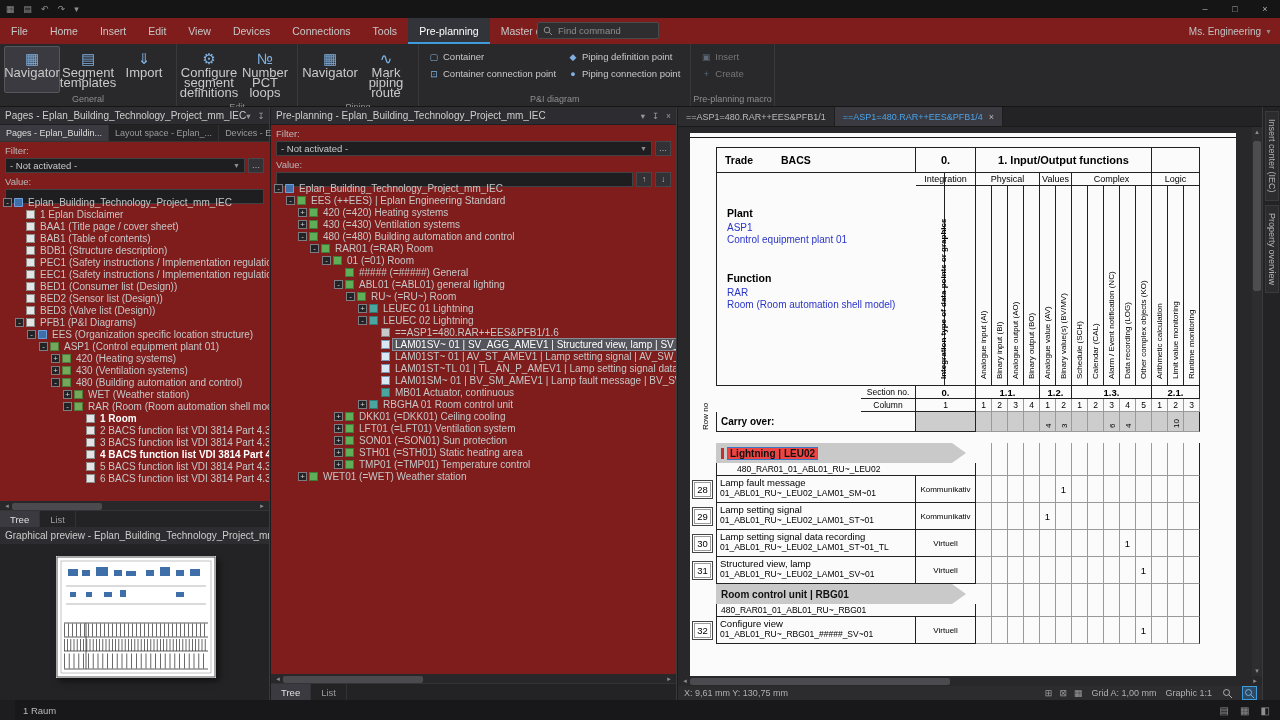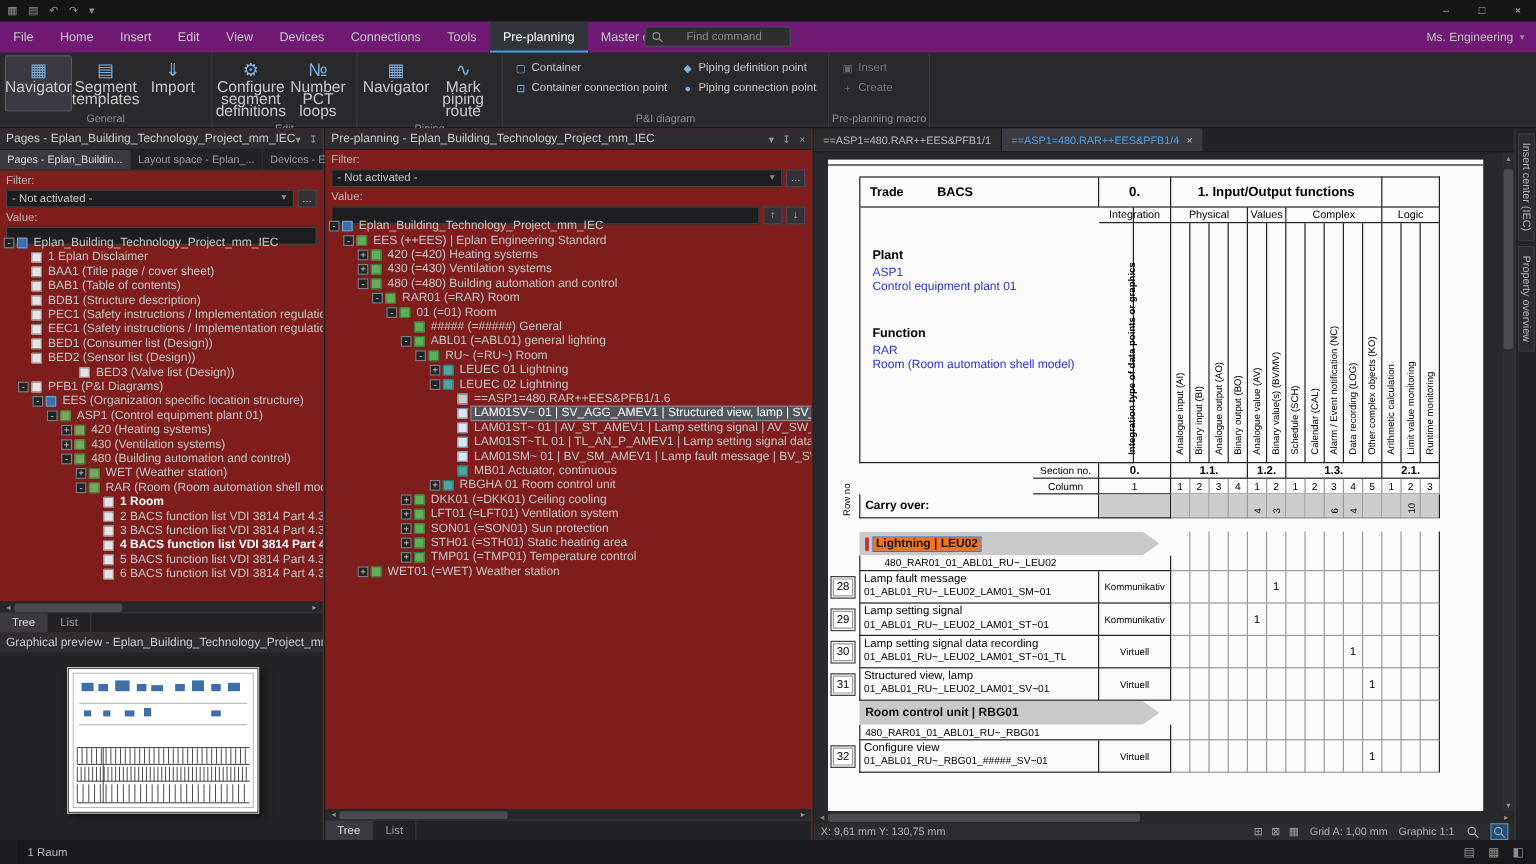--- a/index.html
+++ b/index.html
@@ -7,25 +7,25 @@
   #app{position:relative;width:1280px;height:720px;background:#1d1d1f;}
 
   
   #titlebar{position:absolute;left:0;top:0;width:1280px;height:18px;background:#151516;display:flex;align-items:center;color:#9a9a9a;font-size:9px;}
   .qa{margin-left:6px;display:flex;gap:9px;}
   .qa span{color:#8f8f8f;}
   .winbtns{margin-left:auto;display:flex;}
   .winbtn{width:30px;text-align:center;font-size:9px;color:#b0b0b0;line-height:18px;}
 
   
-  #rtabsbar{position:absolute;top:18px;left:0;width:1280px;height:26px;background:#701a75;border-bottom:1px solid #19191a;}
+  #rtabsbar{position:absolute;top:18px;left:0;width:1280px;height:26px;background:#7f1d1d;border-bottom:1px solid #19191a;}
   #rtabs{display:flex;height:100%;}
   .rtab{padding:0 11px;display:flex;align-items:center;font-size:10.5px;color:#c6c6c6;}
   .rtab.active{background:#33333a;color:#ffffff;box-shadow:inset 0 -2px 0 #3f9bdc;}
-  #searchbox{position:absolute;left:537px;top:4px;width:122px;height:17px;background:#2e2e30;border:1px solid #4a4a4d;border-radius:2px;display:flex;align-items:center;gap:19px;padding:0 5px;color:#8d8d8d;font-size:9.5px;box-sizing:border-box;}
+  #searchbox{position:absolute;left:537px;top:4px;width:122px;height:17px;background:#2e2e30;border:1px solid #4a4a4d;border-radius:2px;display:flex;align-items:center;gap:5px;padding:0 5px;color:#8d8d8d;font-size:9.5px;box-sizing:border-box;}
   #usermenu{position:absolute;right:8px;top:0;height:26px;display:flex;align-items:center;gap:4px;color:#c0c0c0;font-size:10px;}
   #usermenu .chev{font-size:7px;color:#8d8d8d;}
 
   
   #ribbon{position:absolute;top:44px;left:0;width:1280px;height:63px;background:#29292c;display:flex;border-bottom:1px solid #161617;box-sizing:border-box;}
   .rgroup{display:flex;flex-direction:column;border-right:1px solid #39393c;padding:0 2px;}
   .ritems{flex:1;display:flex;align-items:stretch;padding:2px 2px 0;}
   .rbig{width:56px;display:flex;flex-direction:column;align-items:center;padding:2px 1px;border:1px solid transparent;border-radius:2px;box-sizing:border-box;}
   .rbig.active{background:#3a3a40;border-color:#55555c;}
   .bicon{font-size:15px;line-height:19px;color:#7fb0e0;}
@@ -114,21 +114,21 @@
   .s75{font-size:7.5px;}.s8{font-size:8px;}.s85{font-size:8.5px;}.s9{font-size:9px;}.s95{font-size:9.5px;}.s105{font-size:10.5px;}.s11{font-size:11px;}
   .vt{position:absolute;left:4px;top:calc(100% - 6px);transform-origin:0 0;transform:rotate(-90deg);white-space:nowrap;font-size:8px;line-height:8px;color:#000;}
   .plant{padding:34px 8px 0 10px;}
   .plant .pl{font-weight:bold;font-size:10.5px;margin-bottom:3px;color:#000;}
   .plant .pv{color:#2a35c8;font-size:10px;line-height:12px;}
   .plant .fn{margin-top:26px;}
   .basl{padding:2px 3px;font-size:9px;font-weight:bold;line-height:10.5px;}
   .carry{display:flex;align-items:center;padding-left:4px;font-weight:bold;font-size:10px;}
   .arrow{position:absolute;background:#c9c9c9;display:flex;align-items:center;padding-left:5px;font-size:10px;font-weight:bold;color:#111;clip-path:polygon(0 0,calc(100% - 14px) 0,100% 50%,calc(100% - 14px) 100%,0 100%);box-sizing:border-box;}
   .redtick{width:3px;height:11px;background:#c03030;margin-right:4px;flex:none;}
-  .sellab{outline:1px solid #3b77c8;background:#f97316;padding:0 2px;}
+  .sellab{outline:1px solid #3b77c8;background:#ef4444;padding:0 2px;}
   .nobox{position:absolute;box-sizing:border-box;border:1px solid #444;background:#fff;box-shadow:inset 0 0 0 1px #fff,inset 0 0 0 2px #9a9a9a;display:flex;align-items:center;justify-content:center;font-size:9.5px;color:#000;}
   .rdesc{padding:1px 3px;}
   .rdesc .l1{font-size:9.5px;line-height:11px;}
   .rdesc .l2{font-size:8.5px;line-height:10px;}
 
   
   #right-strip{position:absolute;left:1262px;top:107px;width:18px;height:593px;background:#232325;border-left:1px solid #3a3a3d;box-sizing:border-box;}
   .vtab{writing-mode:vertical-rl;font-size:9px;color:#b5b5b5;background:#2c2c2f;border:1px solid #3a3a3d;padding:7px 1px;margin:4px 2px 0;}
   #bottom-bar{position:absolute;left:0;top:700px;width:1280px;height:20px;background:#18181a;display:flex;align-items:center;padding:0 8px;font-size:9.5px;color:#b9b9b9;box-sizing:border-box;margin-left:15px;}
   .bbicons{margin-left:auto;display:flex;gap:11px;font-size:10px;color:#8f8f8f;align-items:center;}
@@ -332,21 +332,21 @@
         <div class="titem" style="padding-left: 15px;">
           <span class="exp"></span>
           <span class="ticon ic-page"></span>
           <span class="tlabel">BED1 (Consumer list (Design))</span>
         </div>
         <div class="titem" style="padding-left: 15px;">
           <span class="exp"></span>
           <span class="ticon ic-page"></span>
           <span class="tlabel">BED2 (Sensor list (Design))</span>
         </div>
-        <div class="titem" style="padding-left: 15px; margin-left: 40px;">
+        <div class="titem" style="padding-left: 15px;">
           <span class="exp"></span>
           <span class="ticon ic-page"></span>
           <span class="tlabel">BED3 (Valve list (Design))</span>
         </div>
         <div class="titem" style="padding-left: 15px;">
           <span class="exp box">-</span>
           <span class="ticon ic-page"></span>
           <span class="tlabel">PFB1 (P&amp;I Diagrams)</span>
         </div>
         <div class="titem" style="padding-left: 27px;">

